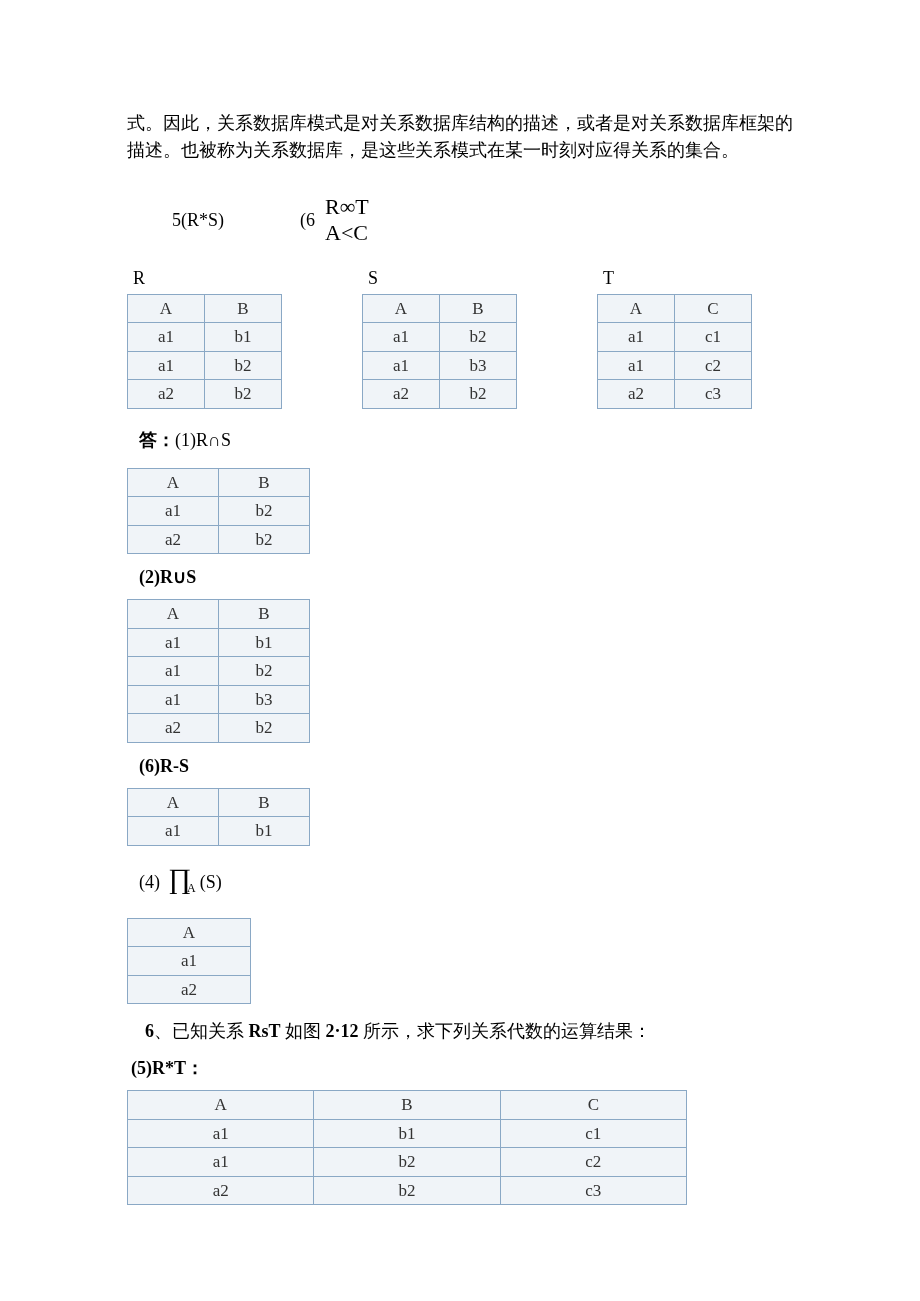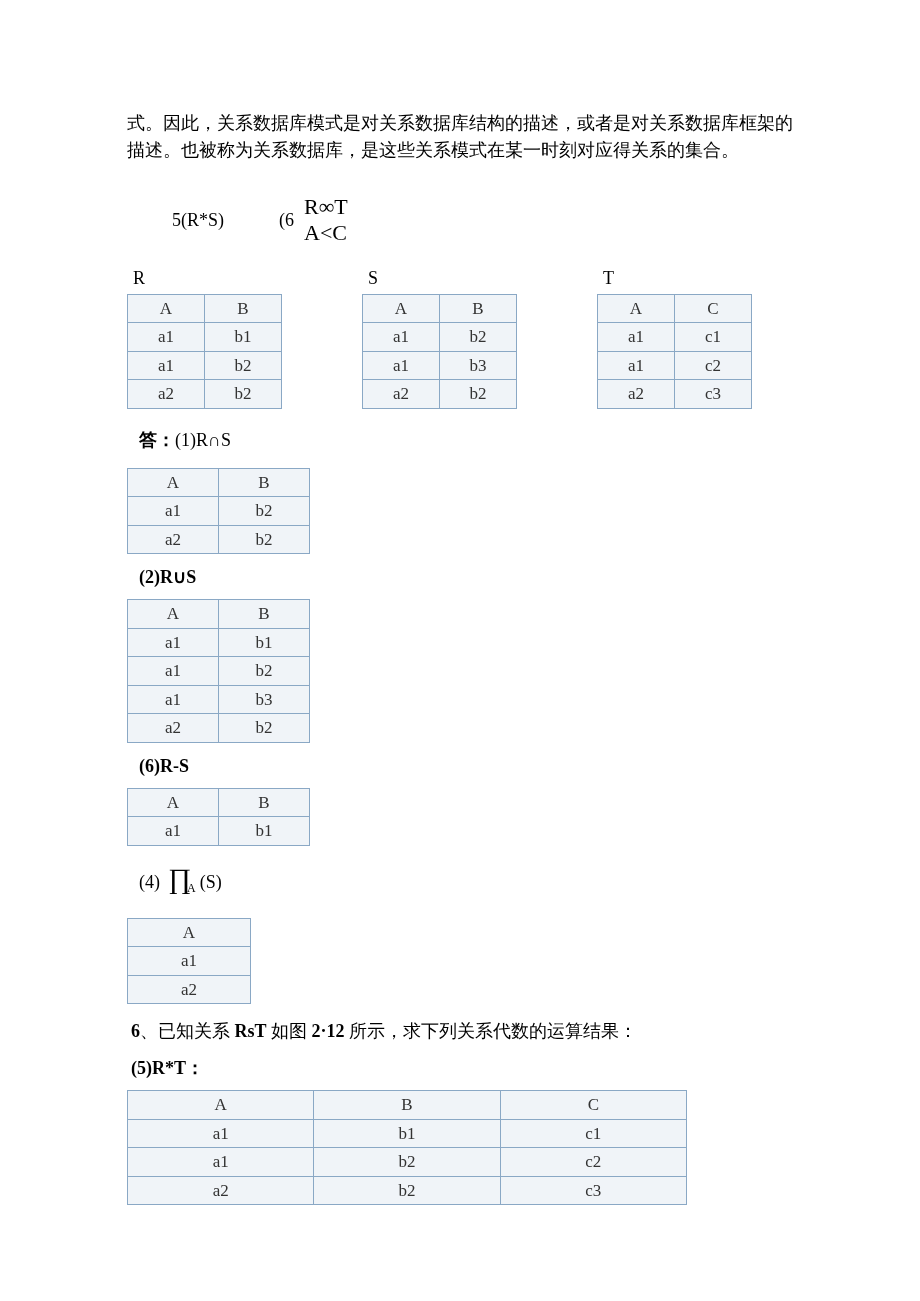--- a/index.html
+++ b/index.html
@@ -13,21 +13,21 @@
       line-height: 1.5;
     }
     p.intro {
       margin: 0 0 30px 0;
       text-align: justify;
     }
     .q-row {
       display: flex;
       align-items: center;
       margin: 20px 0 18px 45px;
-      gap: 55px;
+      gap: 76px;
     }
     .q5 {
       font-size: 18px;
     }
     .q6wrap {
       display: flex;
       align-items: center;
       gap: 10px;
     }
     .q6stack {
@@ -71,21 +71,21 @@
     }
     .ans-label {
       margin: 8px 0 14px 12px;
     }
     .ans-label .bold { font-weight: bold; }
     .sub-label {
       margin: 10px 0 8px 12px;
       font-weight: bold;
     }
     .q6-head {
-      margin: 14px 0 4px 4px;
+      margin: 14px 0 4px 18px;
     }
     .q6-head .bold { font-weight: bold; }
     .pi-line {
       margin: 12px 0 18px 12px;
       display: flex;
       align-items: baseline;
       gap: 8px;
     }
     .bigpi {
       font-size: 28px;

